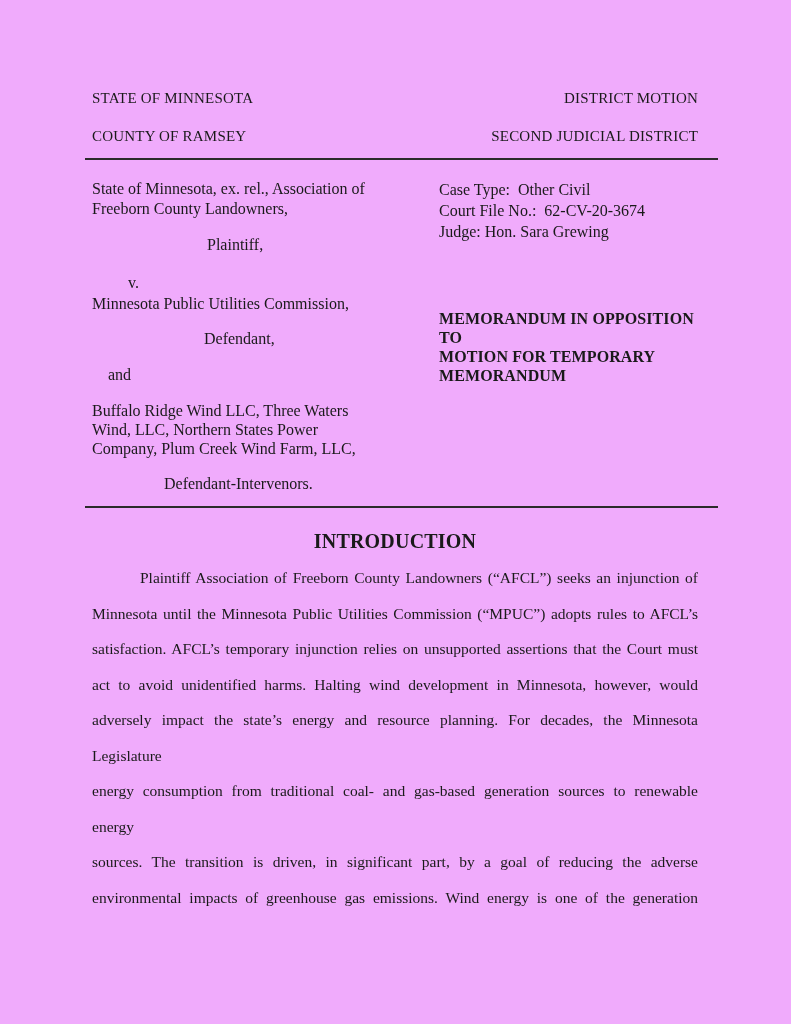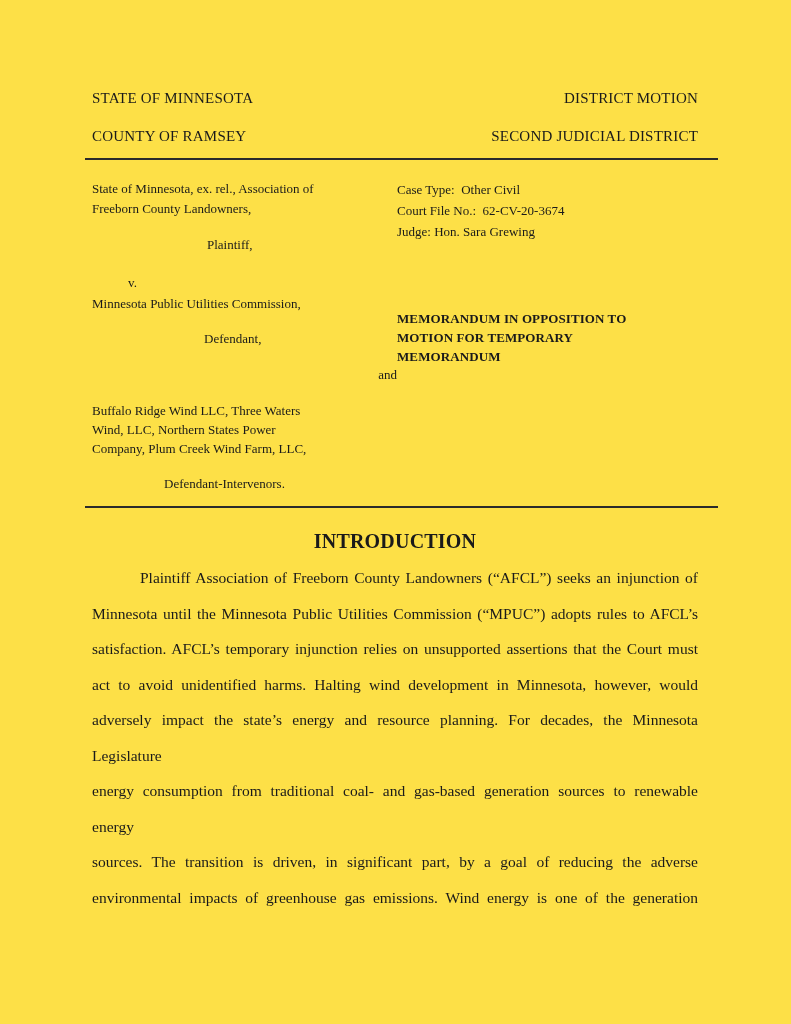--- a/index.html
+++ b/index.html
@@ -7,21 +7,21 @@
     width: 791px; height: 1024px;
     background: #ffffff;
     font-family: "Liberation Serif", serif;
     color: #1a1a1a;
     overflow: hidden;
   }
   .page {
     width: 791px; height: 1024px;
     box-sizing: border-box;
     padding: 88px 93px 0 92px;
-    background: #fde047;
+    background: #f0abfc;
   }
   
   .court-header-row {
     display: flex;
     justify-content: space-between;
     font-size: 15px;
     line-height: 20px;
     letter-spacing: 0.2px;
   }
   .court-header-row + .court-header-row { margin-top: 18px; }
@@ -30,38 +30,39 @@
     border-top: 2px solid #2b2b2b;
     margin-left: -7px;
     margin-right: -20px;
   }
   .rule-1 { margin-top: 12px; }
   .rule-2 { margin-top: 12px; }
   
   .caption {
     display: flex;
     margin-top: 19px;
-    font-size: 13px;
+    font-size: 16px;
+    gap: 42px;
   }
   .caption-left {
     width: 305px;
     flex: none;
     line-height: 21px;
   }
   .caption-right {
     flex: 1;
     text-align: left;
     line-height: 21px;
   }
   .party-name { line-height: 20px; }
   .designation-plaintiff   { margin-left: 115px; margin-top: 15px; }
   .versus                  { margin-left: 36px;  margin-top: 17px; }
   .party-defendant         { }
   .designation-defendant   { margin-left: 112px; margin-top: 14px; }
-  .and-connector           { margin-left: 32px;  margin-top: 15px; text-align: right; }
+  .and-connector           { margin-left: 16px;  margin-top: 15px; }
   .party-intervenor        { margin-top: 16px; line-height: 19px; }
   .designation-intervenor  { margin-left: 72px;  margin-top: 15px; }
   .case-info div { white-space: pre; }
   .document-title {
     margin-top: 67px;
     font-weight: bold;
     line-height: 19px;
     letter-spacing: 0.1px;
   }
   

